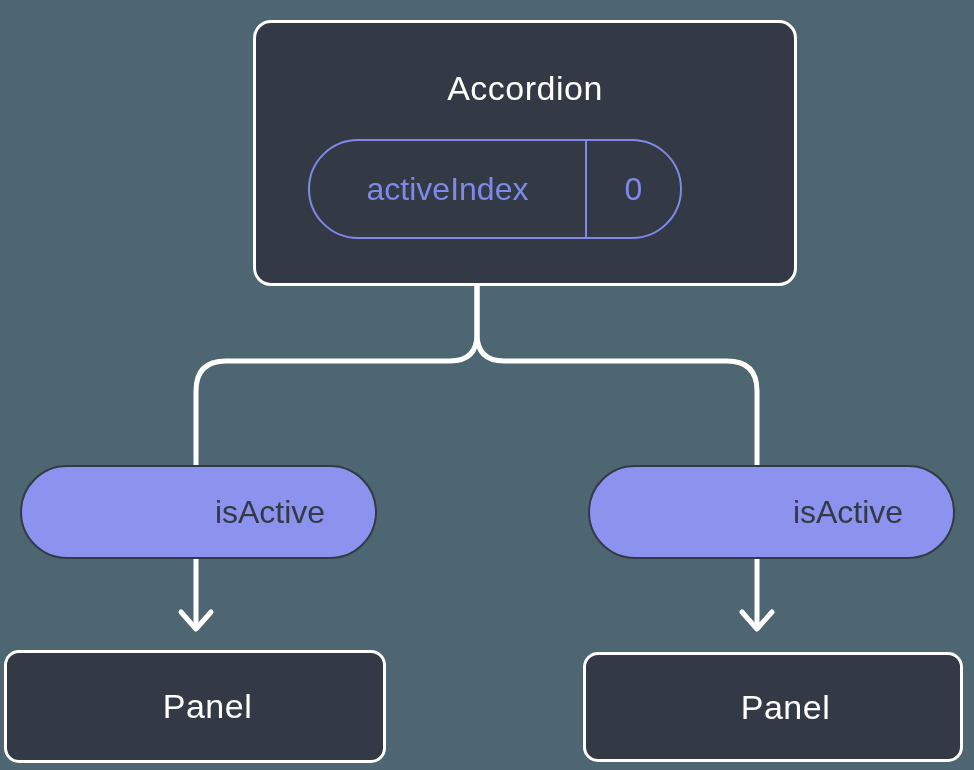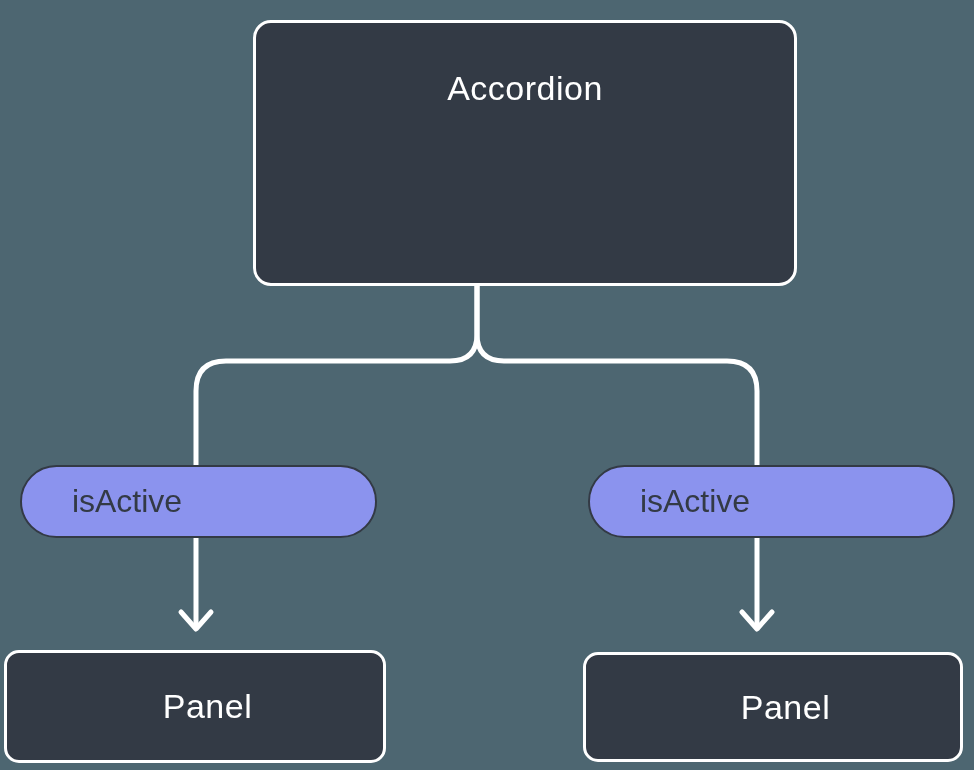--- a/index.html
+++ b/index.html
@@ -80,25 +80,26 @@
     background:transparent;
   }
   .state-pill .seg-name{flex:1;}
   .state-pill .seg-value{
     width:95px;
     border-left:2.5px solid var(--pill-accent);
   }
   .prop-pill{
     position:absolute;
     top:465px;
-    height:73px;
+    height:94px;
     background:var(--pill-fill);
     border:2.5px solid var(--dark-text);
     color:var(--dark-text);
     font-size:32px;
+    justify-content:flex-end;
   }
   .prop-pill .seg-name{width:210px;}
   .prop-pill .seg-value{
     flex:1;
     border-left:2.5px solid var(--dark-text);
   }
   .prop-pill-left{left:20px; width:357px;}
   .prop-pill-right{left:588px; width:367px;}
   .panel-node{
     border-radius:15px;
@@ -120,20 +121,24 @@
 
   <svg class="connectors" viewBox="0 0 974 770" xmlns="http://www.w3.org/2000/svg">
     <path d="M477 270 V334 Q477 361 450 361 H226 Q196 361 196 391 V624"></path>
     <path d="M477 270 V334 Q477 361 504 361 H727 Q757 361 757 391 V624"></path>
     <path d="M181 612 L196 629 L211 612"></path>
     <path d="M742 612 L757 629 L772 612"></path>
   </svg>
 
   <div class="node root-node">
     <div class="node-title">Accordion</div>
+    <div class="pill state-pill">
+      <span class="seg seg-name">activeIndex</span>
+      <span class="seg seg-value">0</span>
+    </div>
   </div>
 
   <div class="pill prop-pill prop-pill-left">
     <span class="seg seg-name">isActive</span>
   </div>
 
   <div class="pill prop-pill prop-pill-right">
     <span class="seg seg-name">isActive</span>
   </div>
 

